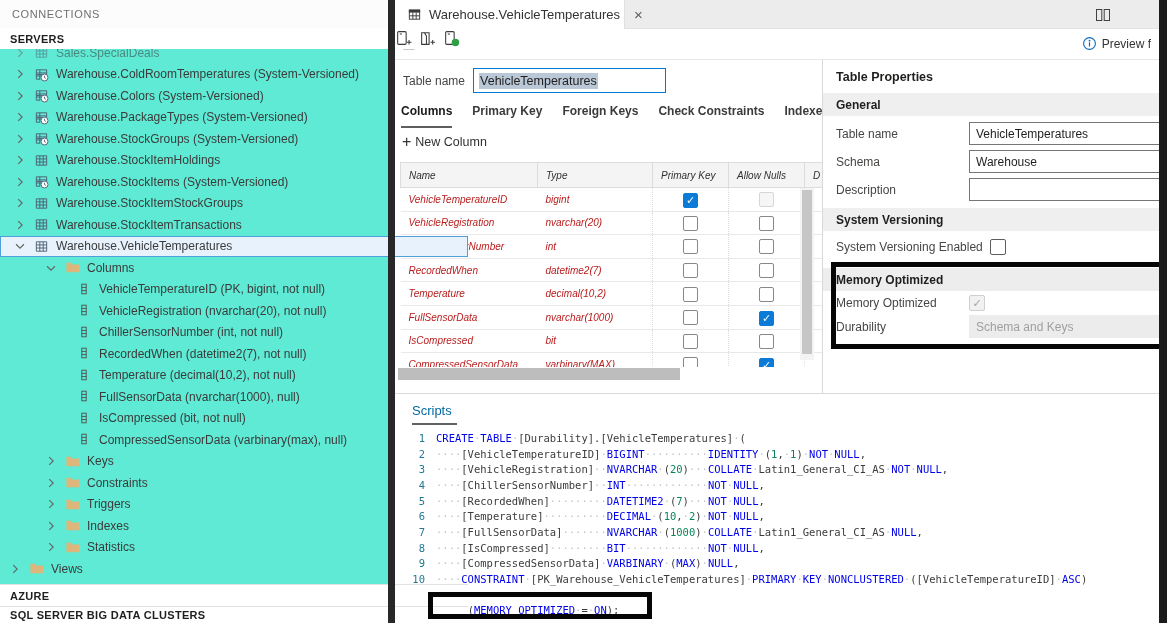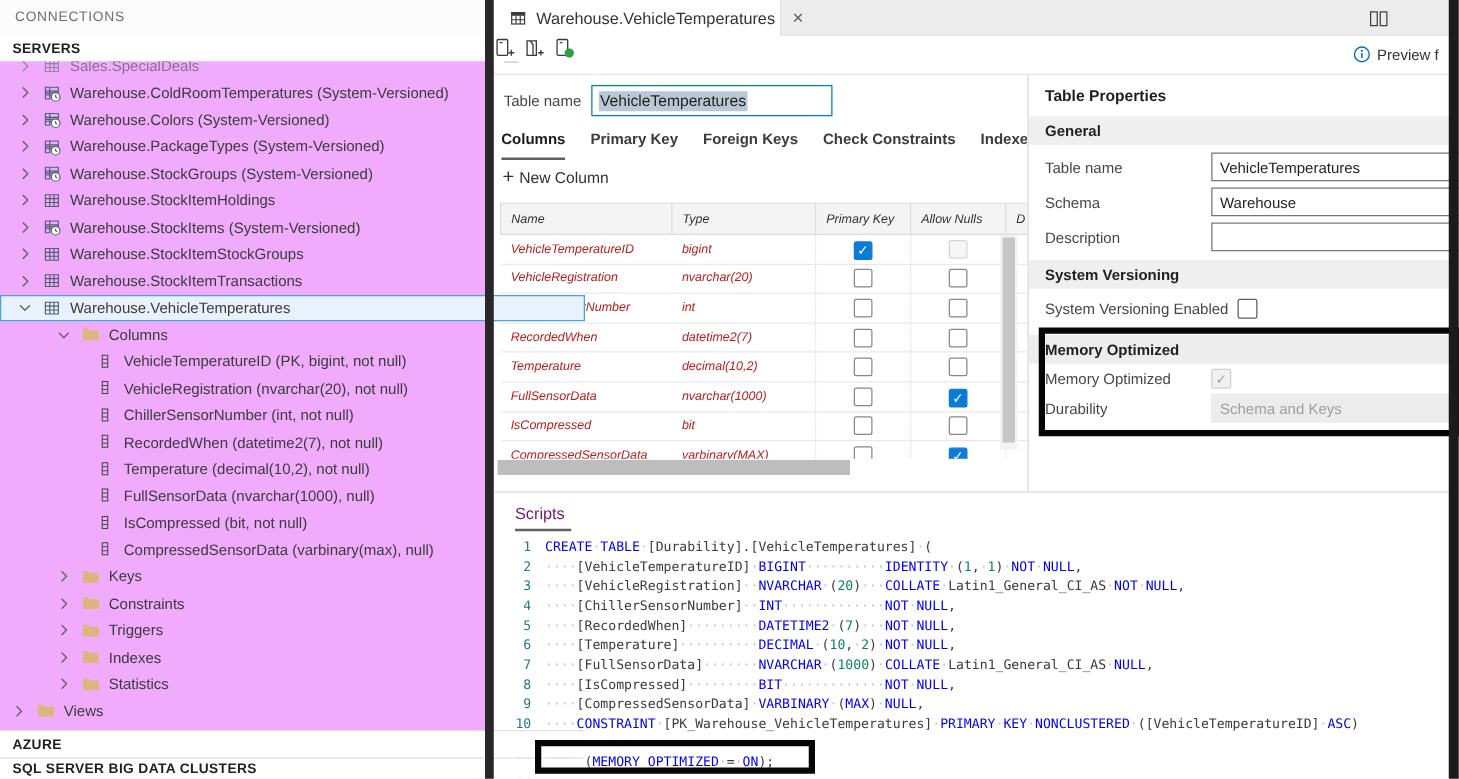--- a/index.html
+++ b/index.html
@@ -1,20 +1,20 @@
 <!DOCTYPE html>
 <html><head>
 <meta charset="utf-8">
 <style>
   * { margin:0; padding:0; box-sizing:border-box; }
   html,body { width:1167px; height:623px; overflow:hidden; background:#fff;
     font-family:"Liberation Sans","DejaVu Sans",sans-serif; color:#3b3b3b; }
 
   
-  #sidebar { position:absolute; left:0; top:0; width:468px; height:623px; background:#f0abfc; }
+  #sidebar { position:absolute; left:0; top:0; width:468px; height:623px; background:#5eead4; }
   #pane-header { position:absolute; left:0; top:0; width:100%; height:28px; display:flex;
     align-items:center; padding:0 12px; background:#fcfcfc; }
   #pane-header .title { font-size:11px; letter-spacing:.6px; color:#6f6f6f; flex:1; }
   #pane-header .overflow { color:#424242; font-size:14px; letter-spacing:1px; cursor:pointer; }
   #servers-header { position:absolute; left:0; top:28px; width:100%; height:21px; display:flex;
     align-items:center; padding:0 8px 0 10px; background:#ffffff; z-index:6; }
   #servers-header .title { font-size:11px; font-weight:bold; color:#1f1f1f; letter-spacing:.3px; flex:1; }
   #servers-header .hicons { display:flex; gap:7px; }
   #servers-header .hicons span { width:17px; height:17px; display:inline-flex; cursor:pointer; }
   #servers-cover { position:absolute; left:0; top:28px; width:100%; height:20px; background:#fff; z-index:5; }
@@ -117,21 +117,21 @@
     display:inline-flex; align-items:center; justify-content:center; cursor:pointer; }
   .pcb.disabled { background:#f1f1f1; border-color:#cfcfcf; cursor:default; }
   .pcb.disabled.checked::after { content:"✓"; color:#9f9f9f; font-size:11px; font-weight:bold; }
 
   #anno-mo { position:absolute; left:8px; top:202px; width:340px; height:87px;
     border:5px solid #060606; z-index:30; pointer-events:none; }
 
   
   #scripts { position:absolute; left:0; top:393px; width:100%; height:230px; border-top:1px solid #dadada;
     background:#fff; }
-  #scripts .stitle { position:absolute; left:17px; top:9px; font-size:13px; color:#701a75; }
+  #scripts .stitle { position:absolute; left:17px; top:9px; font-size:13px; color:#0369a1; }
   #scripts .sunder { position:absolute; left:17px; top:29px; width:45px; height:2px; background:#616161; }
   #code { position:absolute; left:0; top:36px; right:0; bottom:0; overflow:hidden; cursor:text;
     font-family:"DejaVu Sans Mono","Liberation Mono",monospace; font-size:10.5px; }
   .code-line { height:15.7px; display:flex; align-items:center; white-space:pre; }
   .code-line .ln { width:30px; text-align:right; color:#237893; margin-right:11px; flex:0 0 30px; }
   .s-kw { color:#0000e8; } .s-id { color:#3b3b3b; } .s-num { color:#098658; } .s-ws { color:#c0c4c9; }
   #anno-with { position:absolute; left:33px; top:198px; width:224px; height:27px;
     border:5px solid #060606; z-index:30; pointer-events:none; }
 </style>
 </head>

